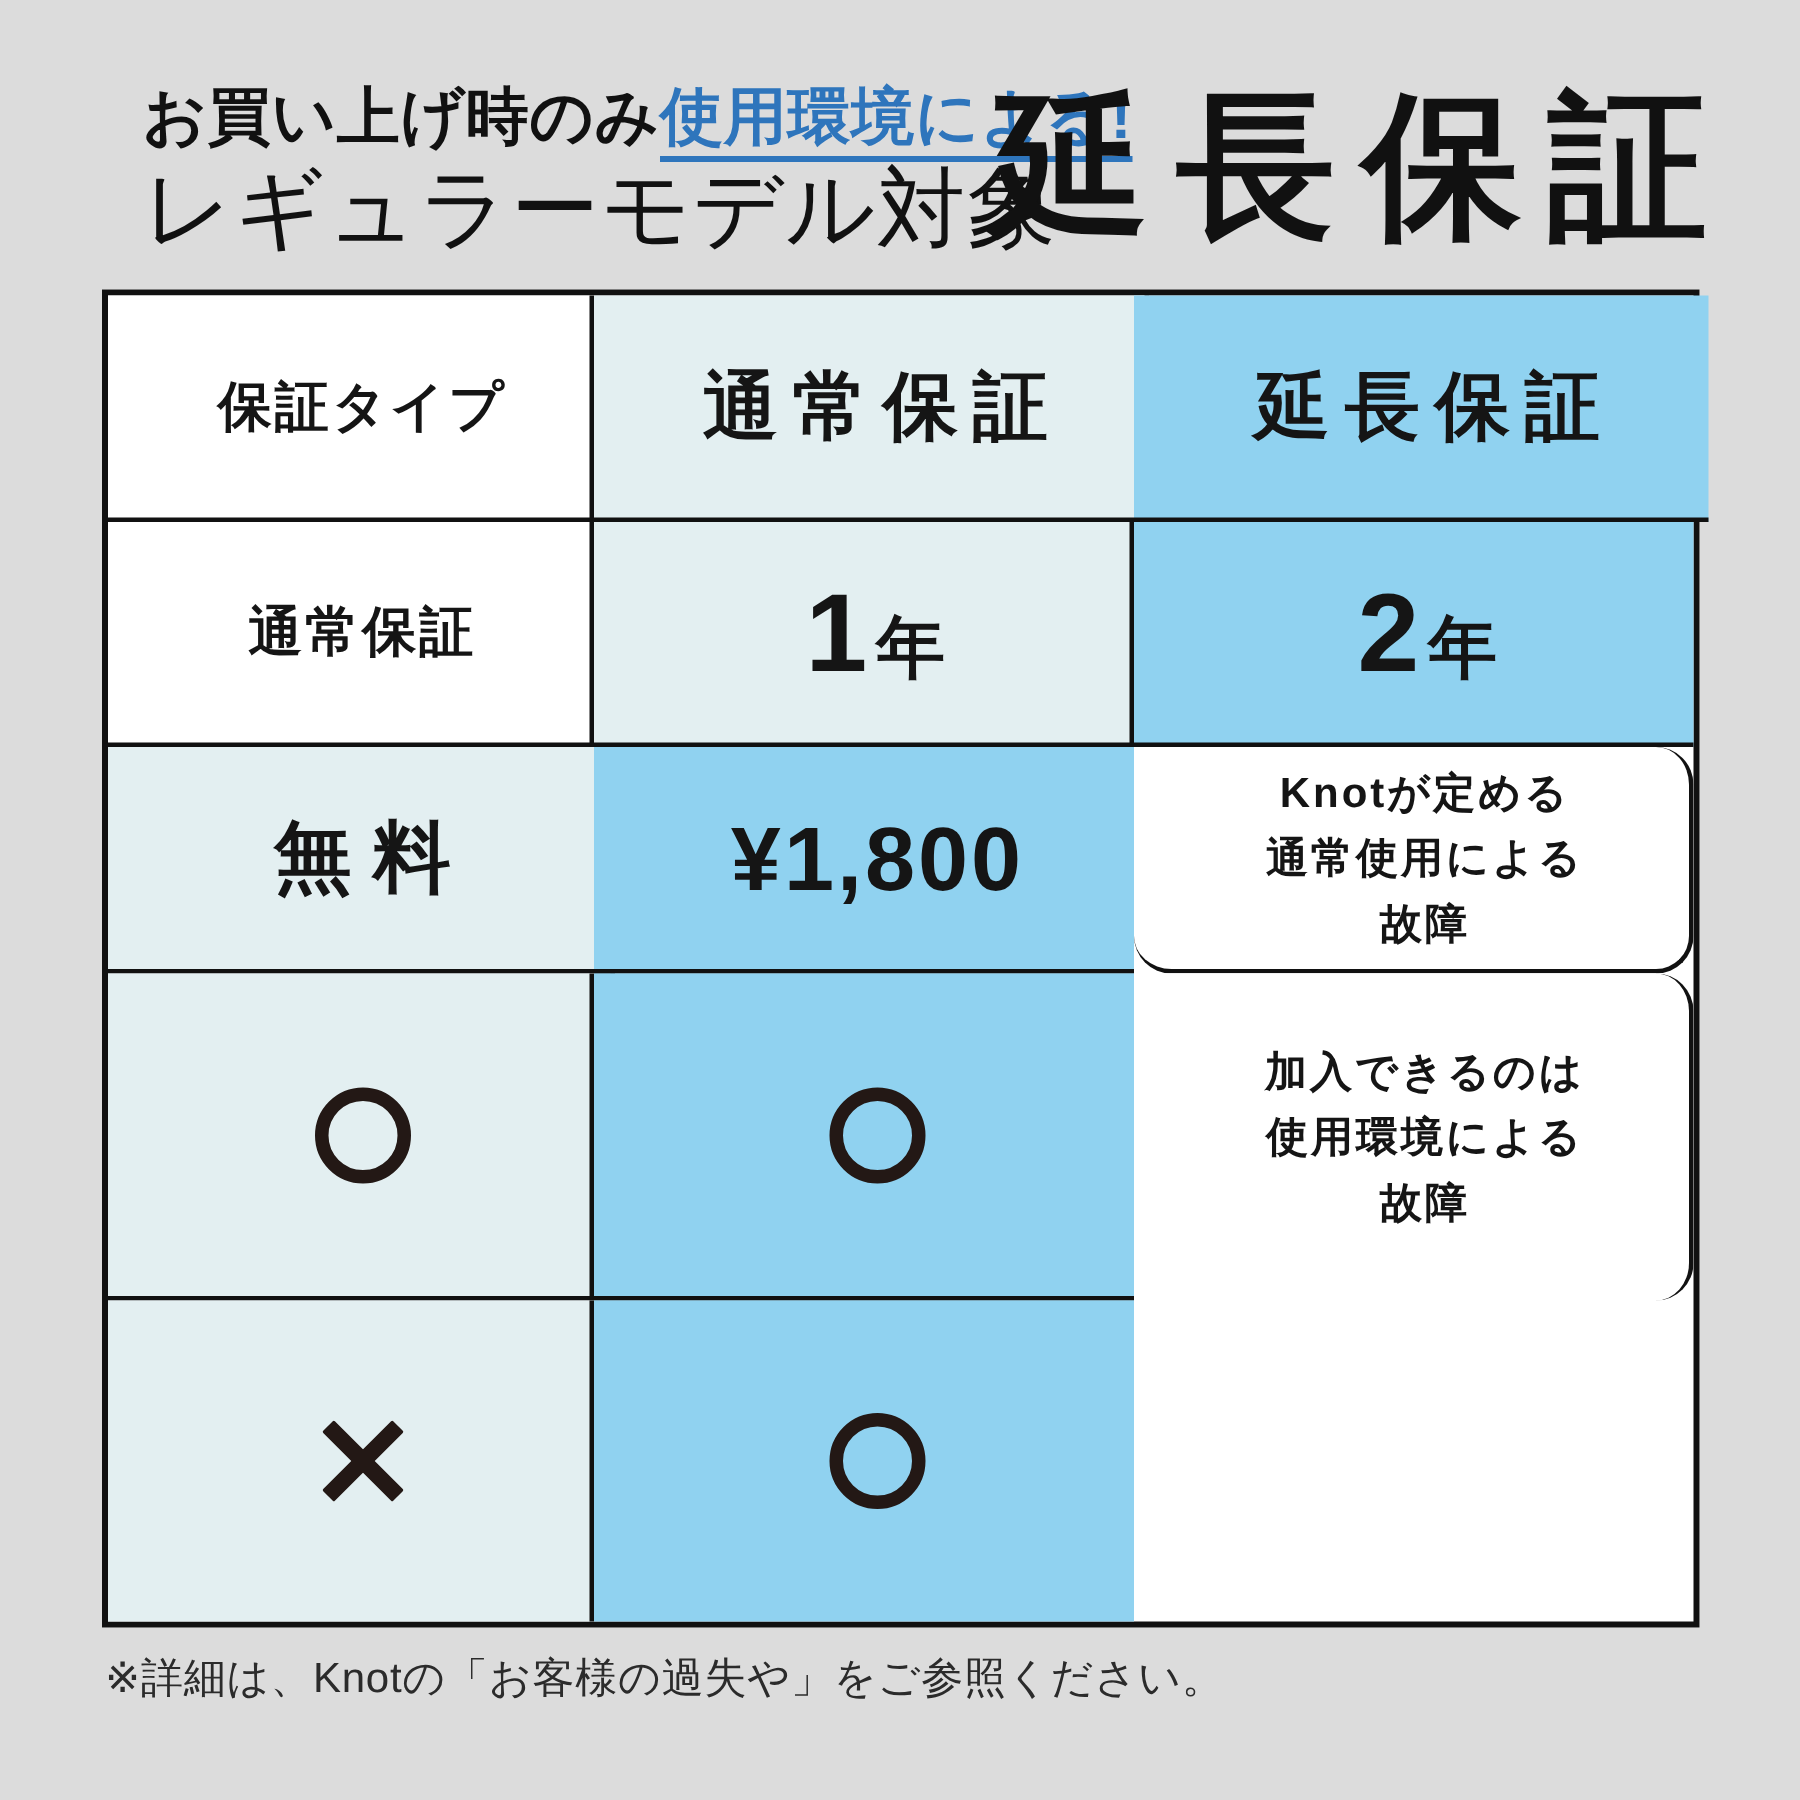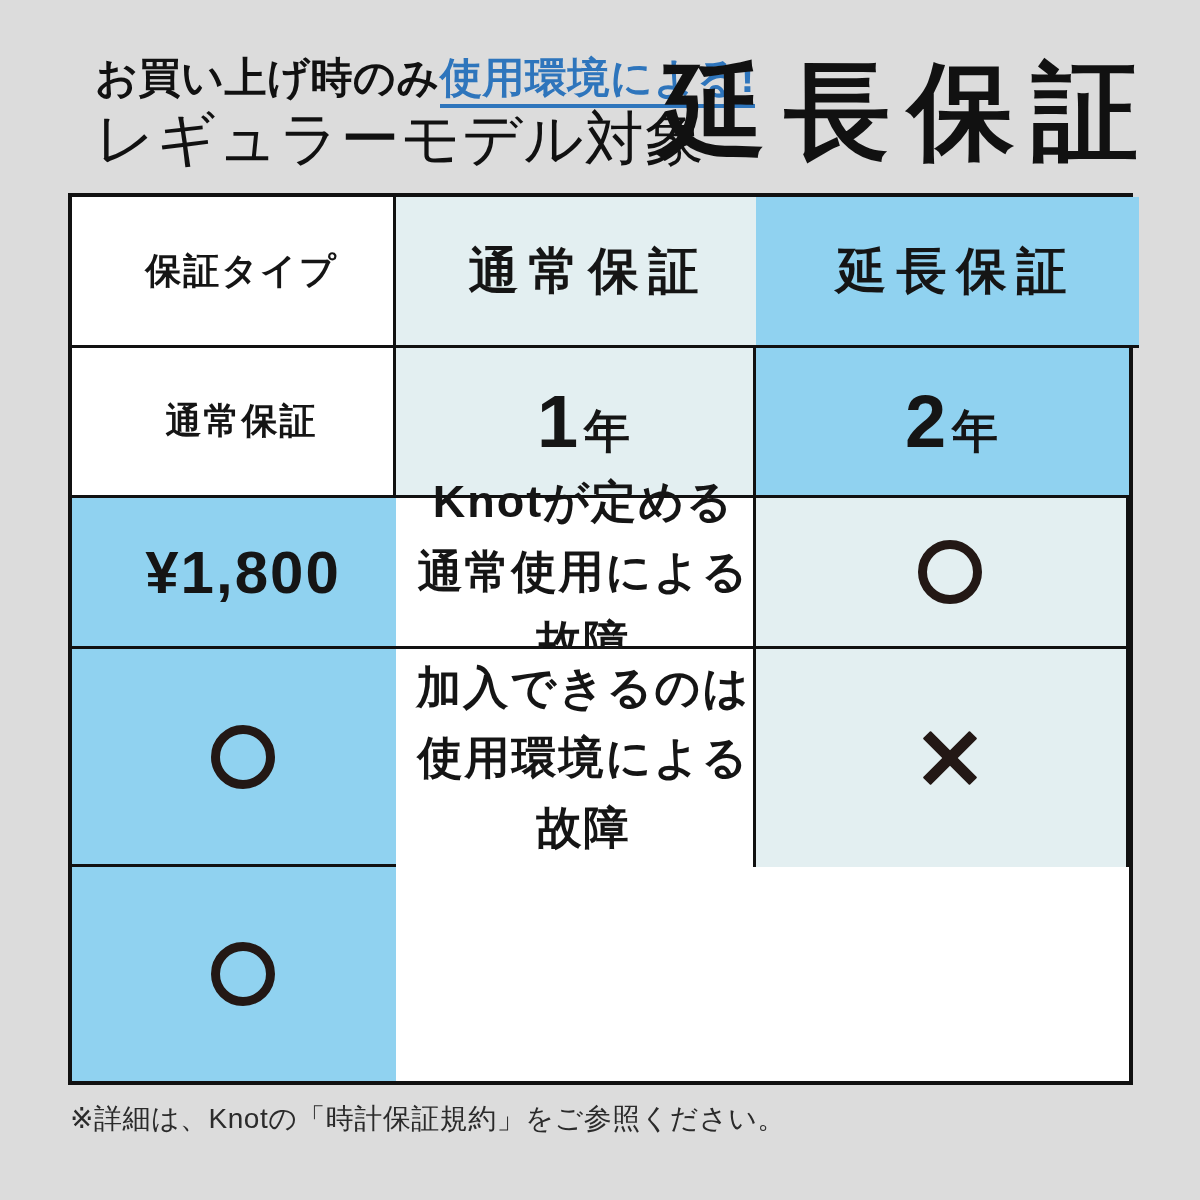--- a/index.html
+++ b/index.html
@@ -57,21 +57,21 @@
     padding-left:18px;
   }
   .br{border-right:3px solid #111;}
   .bb{border-bottom:3px solid #111;}
   .c-label{background:#ffffff;}
   .c-normal{background:var(--col-normal);}
   .c-ext{background:var(--col-ext);}
   .th-label{font-size:36px;font-weight:600;letter-spacing:2px;}
   .th-col{font-size:50px;font-weight:700;letter-spacing:10px;margin-right:-10px;}
   .row-label{font-size:36px;font-weight:600;letter-spacing:2px;}
-  .row-label.multi{font-size:45px;line-height:1.55;white-space:pre-line;}
+  .row-label.multi{font-size:28px;line-height:1.55;white-space:pre-line;border-radius:25px;}
   .year-val{display:flex;align-items:baseline;font-weight:700;}
   .year-val .num{font-size:74px;letter-spacing:0;}
   .year-val .unit{font-size:46px;margin-left:6px;}
   .fee-free{font-size:52px;font-weight:800;letter-spacing:14px;margin-right:-14px;}
   .fee-paid{font-size:60px;font-weight:800;letter-spacing:2px;}
   
   .mark{display:block;}
   .mark-circle{
     width:64px;height:64px;border-radius:50%;
     border:9px solid var(--mark);
@@ -113,20 +113,21 @@
         <span class="unit">年</span>
       </span>
   </div>
   <div class="cell c-ext bb">
     <span class="year-val">
         <span class="num">2</span>
         <span class="unit">年</span>
       </span>
   </div>
 
+  <div class="cell c-normal br bb fee-free">無料</div>
   <div class="cell c-ext bb fee-paid">¥1,800</div>
 
   <div class="cell c-label br bb row-label multi">Knotが定める
 通常使用による
 故障</div>
   <div class="cell c-normal br bb">
     <span class="mark mark-circle"></span>
   </div>
   <div class="cell c-ext bb">
     <span class="mark mark-circle"></span>
@@ -137,13 +138,13 @@
 故障</div>
   <div class="cell c-normal br">
     <span class="mark mark-cross"></span>
   </div>
   <div class="cell c-ext">
     <span class="mark mark-circle"></span>
   </div>
 
 </div>
 
-<div class="footnote">※詳細は、Knotの「時計保証規約」をご参照ください。</div>
+<div class="footnote">※詳細は、Knotの「お客様の過失や」をご参照ください。</div>
 
 </body></html>

